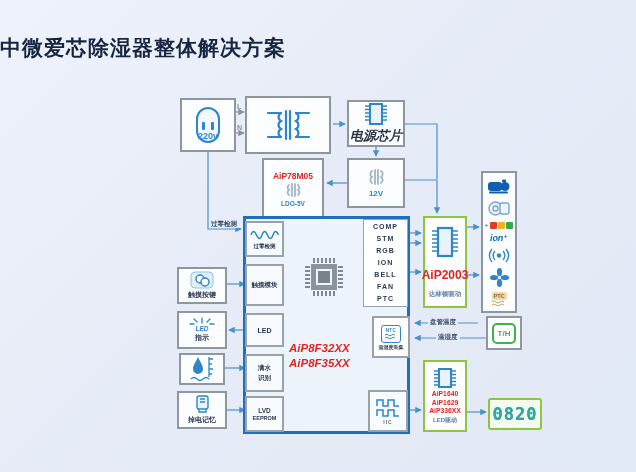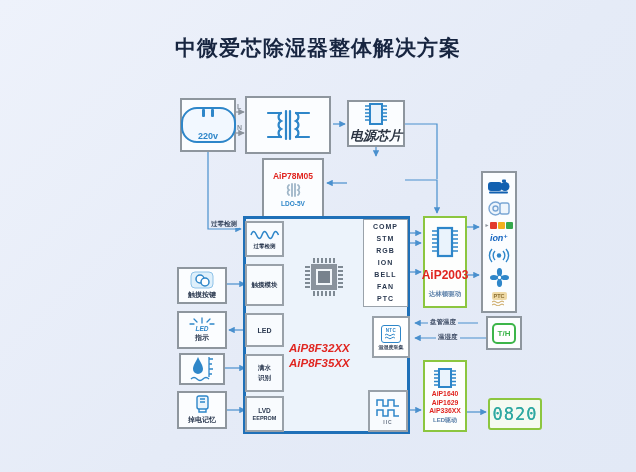--- a/index.html
+++ b/index.html
@@ -3,21 +3,21 @@
 <meta charset="utf-8">
 <style>
   html,body{margin:0;padding:0}
   #screen{
     position:relative;width:636px;height:472px;overflow:hidden;
     background:linear-gradient(135deg,#eef2fb 0%,#e5ebf7 55%,#e2e9f6 100%);
     font-family:"Liberation Sans","DejaVu Sans",sans-serif;
   }
   .abs{position:absolute}
   #title{
-    position:absolute;left:0;top:34px;width:636px;text-align:center;
+    position:absolute;left:0;top:34px;width:636px;text-align:left;
     font-size:21px;font-weight:800;color:#172540;letter-spacing:1px;
   }
   #wires{position:absolute;left:0;top:0;width:636px;height:472px;pointer-events:none}
   .gbox{
     box-sizing:border-box;position:absolute;background:#fbfdff;border:2px solid #8e969e;
     display:flex;flex-direction:column;align-items:center;justify-content:center;gap:1px;
   }
   .green{border-color:#8cc63f}
   .subbox{
     box-sizing:border-box;position:absolute;background:#f8fbfe;border:2px solid #99a1a9;
@@ -27,22 +27,22 @@
     box-sizing:border-box;position:absolute;left:243px;top:216px;width:167px;height:218px;
     border:3px solid #1f70b8;background:#ecf3fb;
   }
   .blue{color:#2e86c9}
   .red{color:#e02520}
   .lbl7{font-size:7px;font-weight:700;color:#2b3950}
   .lbl65{font-size:6.5px;font-weight:700;color:#2b3950}
   .wire-label{position:absolute;font-size:6.5px;font-weight:700;color:#3c4a63;background:#e5ebf7;padding:0 2px;line-height:8px}
   .ln-label{position:absolute;font-size:7px;font-weight:700;color:#8a929b}
   .socket{
-    box-sizing:border-box;width:55px;height:36px;border:2px solid #2e86c9;border-radius:16px;
-    background:#f2f8ff;display:flex;flex-direction:column;align-items:center;justify-content:space-between;gap:2px;
+    box-sizing:border-box;width:24px;height:36px;border:2px solid #2e86c9;border-radius:16px;
+    background:#f2f8ff;display:flex;flex-direction:column;align-items:center;justify-content:flex-end;gap:2px;
   }
   .slots{display:flex;gap:6px}
   .slots i{display:block;width:3px;height:8px;background:#2e86c9;border-radius:1px}
   .socket span{font-size:9px;font-weight:800;color:#2e86c9;line-height:9px}
   .out-row{font-size:7px;font-weight:700;color:#2b3950;line-height:12px;letter-spacing:1px}
   #outputs-box{
     box-sizing:border-box;position:absolute;left:363px;top:219px;width:45px;height:88px;
     background:#fff;border:1px solid #9aa2aa;display:flex;flex-direction:column;align-items:center;justify-content:center;
   }
   .mcu-title{position:absolute;left:285px;top:318px;width:90px;text-align:center;font-size:15px;font-weight:800;color:#2e86c9}
@@ -50,21 +50,21 @@
   .ntc-chip{
     box-sizing:border-box;width:20px;height:18px;border:1.5px solid #2e86c9;border-radius:3px;
     display:flex;flex-direction:column;align-items:center;justify-content:center;background:#fff;
   }
   .ntc-chip b{font-size:4.5px;color:#2e86c9;line-height:5px;letter-spacing:.5px}
   .th-inner{
     box-sizing:border-box;width:24px;height:21px;border:2px solid #3cb54a;border-radius:5px;
     display:flex;align-items:center;justify-content:center;font-size:8px;font-weight:800;color:#3cb54a;background:#fff;
   }
   .seg{
-    font-family:"DejaVu Sans Mono","Liberation Mono",monospace;font-weight:400;font-size:17px;
+    font-family:"DejaVu Sans Mono","Liberation Mono",monospace;font-weight:700;font-size:17px;
     color:#2fa8a2;letter-spacing:1px;line-height:18px;text-shadow:0 0 0 #2fa8a2;
   }
   #display-box{box-sizing:border-box;position:absolute;left:488px;top:398px;width:54px;height:32px;border:2px solid #8cc63f;border-radius:3px;background:#f5faf1;display:flex;align-items:center;justify-content:center}
   .rgb-strip{display:flex;align-items:center;gap:1px}
   .rgb-strip em{font-style:normal;font-size:6px;color:#8a929b;line-height:6px}
   .rgb-strip i{display:block;width:7px;height:7px;border-radius:1px}
   .ion{font-size:9px;font-weight:800;font-style:italic;color:#1565c0;line-height:10px}
   .ptc-load{display:flex;flex-direction:column;align-items:center;gap:0}
   .ptc-load b{font-size:5.5px;color:#8a6d2f;background:#eed9a6;border-radius:2px;padding:1px 2px;line-height:6px}
   .loads-col{justify-content:space-between;padding:5px 8px}
@@ -154,20 +154,30 @@
     <svg width="30" height="17" viewBox="0 0 30 17">
       <g fill="none" stroke="#9fb6c8" stroke-width="1.8" stroke-linecap="round">
         <path d="M11 3a3 3 0 0 0 0 5a3 3 0 0 0 0 5"></path>
         <path d="M14 2v12M17 2v12"></path>
         <path d="M20 3a3 3 0 0 1 0 5a3 3 0 0 1 0 5"></path>
       </g>
     </svg>
     <span class="blue" style="font-size:6.5px;font-weight:700">LDO-5V</span>
   </div>
 
+  <div class="gbox" style="left:347px;top:158px;width:58px;height:50px">
+    <svg width="32" height="20" viewBox="0 0 32 20">
+      <g fill="none" stroke="#9fb6c8" stroke-width="1.8" stroke-linecap="round">
+        <path d="M12 3a3.5 3.5 0 0 0 0 6a3.5 3.5 0 0 0 0 6"></path>
+        <path d="M15 2v14M18 2v14"></path>
+        <path d="M21 3a3.5 3.5 0 0 1 0 6a3.5 3.5 0 0 1 0 6"></path>
+      </g>
+    </svg>
+    <span class="blue" style="font-size:8px;font-weight:800">12V</span>
+  </div>
 
   <div class="gbox" style="left:177px;top:267px;width:50px;height:37px">
     <svg width="24" height="18" viewBox="0 0 24 18">
       <rect x="1" y="1" width="22" height="16" rx="4" fill="#dff0fb" stroke="#8fc3e8"></rect>
       <circle cx="10" cy="8" r="4" fill="#fff" stroke="#2e86c9" stroke-width="1.5"></circle>
       <circle cx="15" cy="11" r="4" fill="#fff" stroke="#2e86c9" stroke-width="1.5"></circle>
     </svg>
     <span class="lbl7">触摸按键</span>
   </div>
 

